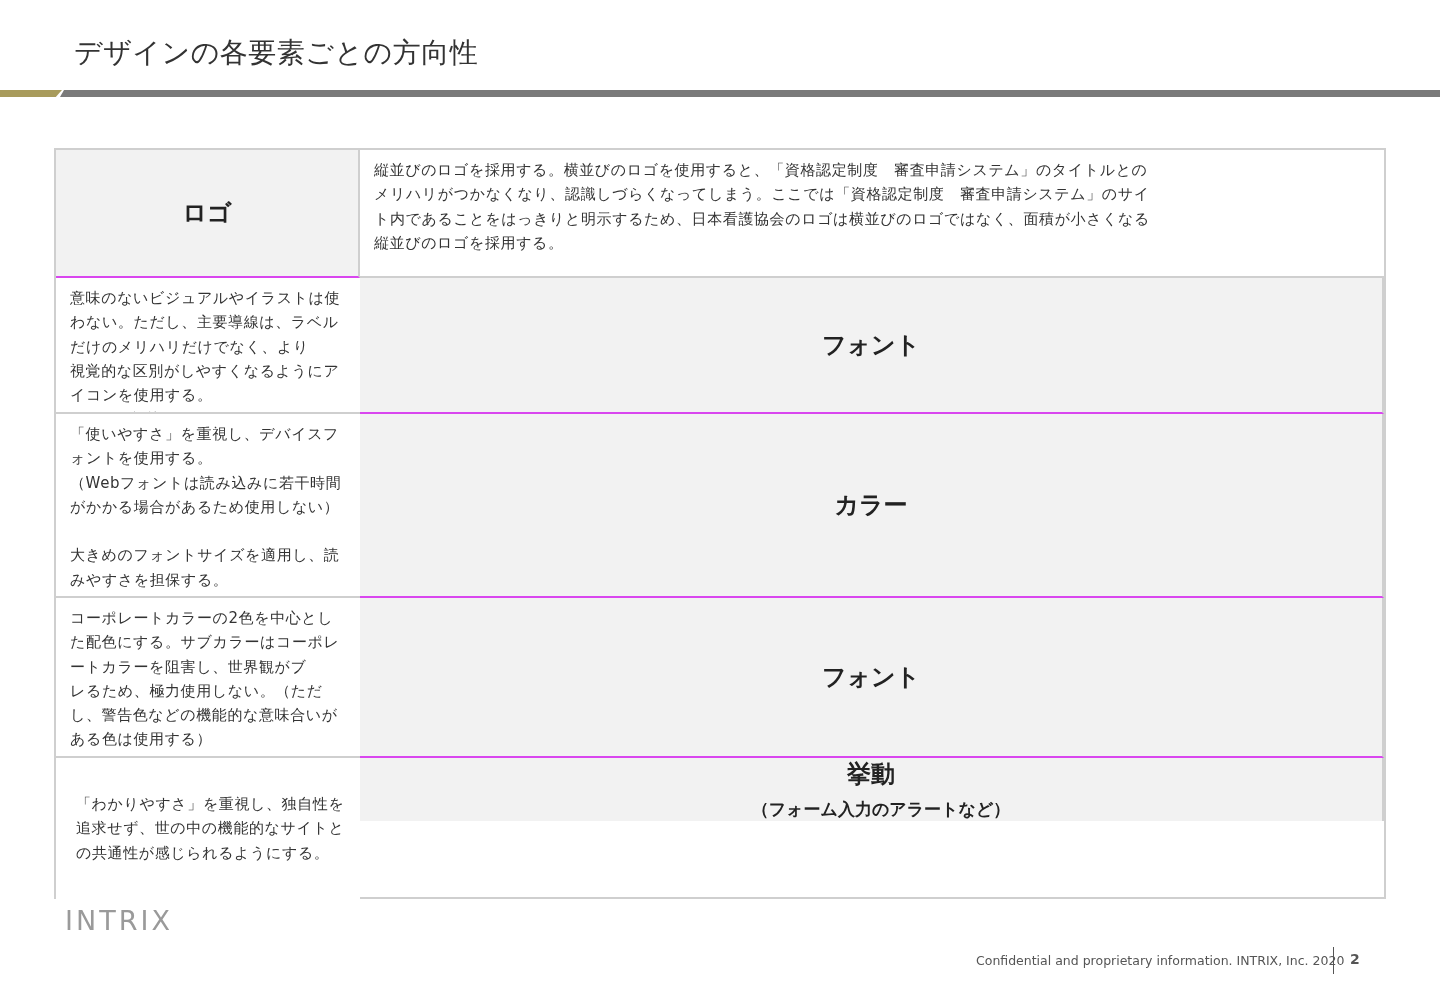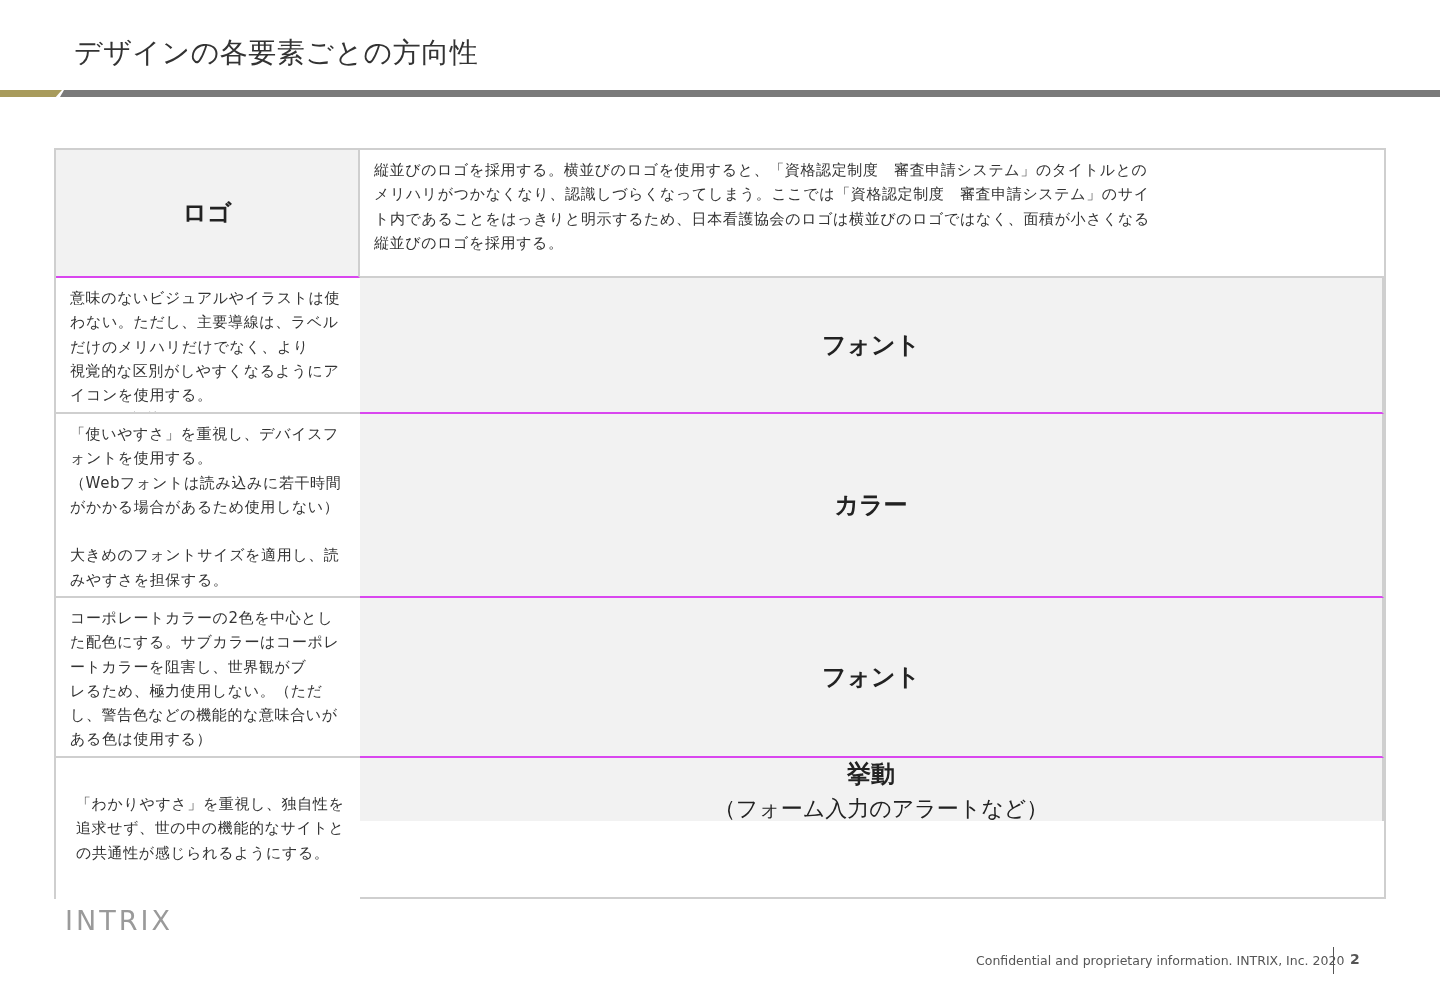--- a/index.html
+++ b/index.html
@@ -35,21 +35,21 @@
     grid-template-rows: 128px 136px 184px 160px 63px 78px;
   }
   .label-cell {
     background: #f2f2f2;
     border-right: 2px solid #cfcfcf;
     border-bottom: 2px solid #d946ef;
     display: flex; flex-direction: column; align-items: center; justify-content: center;
     font-weight: bold; font-size: 24px; color: #222222;
     box-sizing: border-box;
   }
-  .label-sub { font-size: 22px; font-weight: normal; margin-top: 4px; color: #222222; margin-left: 20px; }
+  .label-sub { font-size: 17px; font-weight: bold; margin-top: 4px; color: #222222; margin-left: 20px; }
   .content-cell {
     background: #ffffff;
     border-bottom: 2px solid #cfcfcf;
     padding: 8px 14px 8px 14px;
     font-size: 15px; line-height: 24.3px; color: #333333;
     box-sizing: border-box; white-space: pre-line; letter-spacing: 0.6px;
     overflow: hidden;
   }
   .content-merged {
     grid-row: 5 / span 2;

